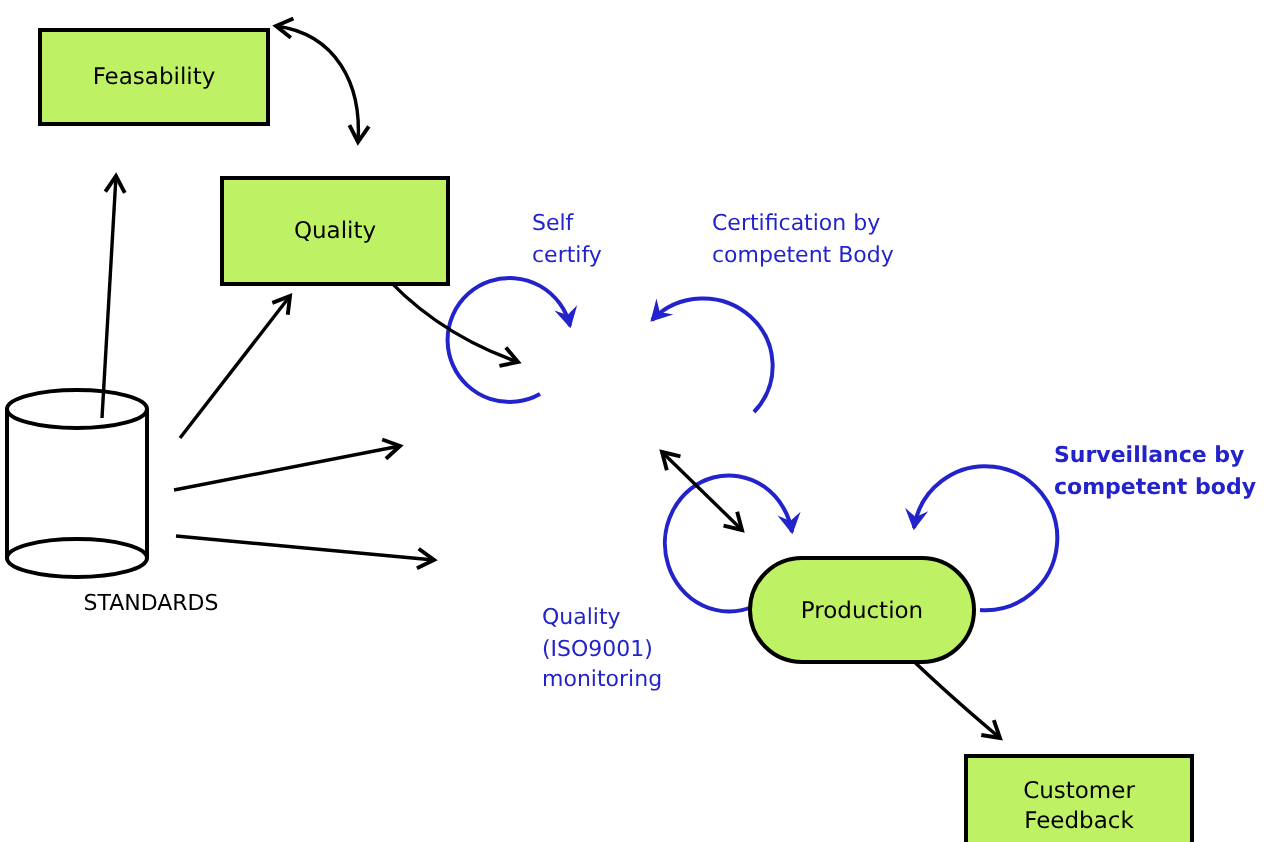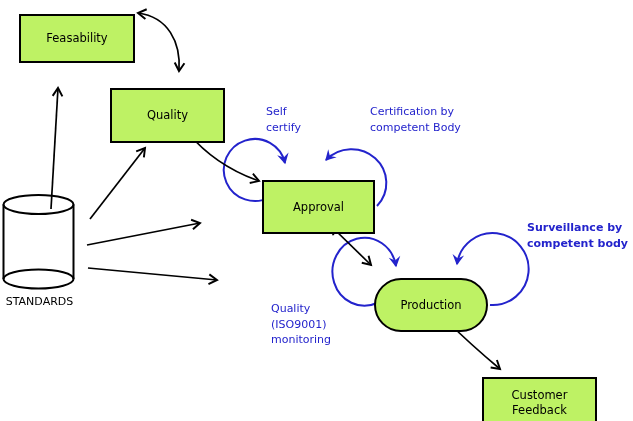--- a/index.html
+++ b/index.html
@@ -88,39 +88,36 @@
   </svg>
 
   <div class="node" style="left:19px; top:3px; width:116px; height:49px;">
     <span>Feasability</span>
   </div>
 
   <div class="node" style="left:110px; top:77px; width:115px; height:55px;">
     <span>Quality</span>
   </div>
 
-  <div class="node" style="left:262px; top:169px; width:113px; height:54px;">
-    <span>Approval</span>
-  </div>
 
   <div class="node" style="left:374px; top:267px; width:114px; height:54px;border-radius:27px;">
     <span>Production</span>
   </div>
 
   <div class="node" style="left:482px; top:366px; width:115px; height:51px;">
     <span>Customer
 Feedback</span>
   </div>
 
-  <div class="store-label" style="left:0px; top:295px; width:79px;">STANDARDS</div>
+  <div class="store-label" style="left:0px; top:295px; width:79px;padding-left:36px;">STANDARDS</div>
 
   <div class="note" style="left:252px; top:104px;margin-left:14px;">Self
 certify</div>
 
-  <div class="note" style="left:370px; top:104px;">Certification by
+  <div class="note" style="left:356px; top:104px;">Certification by
 competent Body</div>
 
   <div class="note" style="left:271px; top:301px;">Quality
 (ISO9001)
 monitoring</div>
 
   <div class="note" style="left:527px; top:220px;font-weight:bold;">Surveillance by
 competent body</div>
 
 </div>

